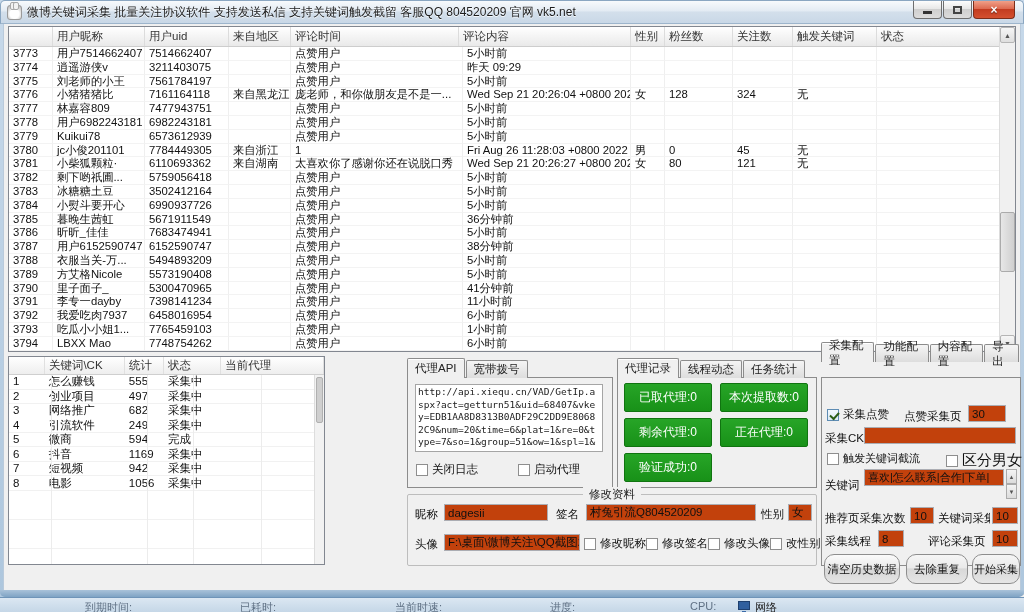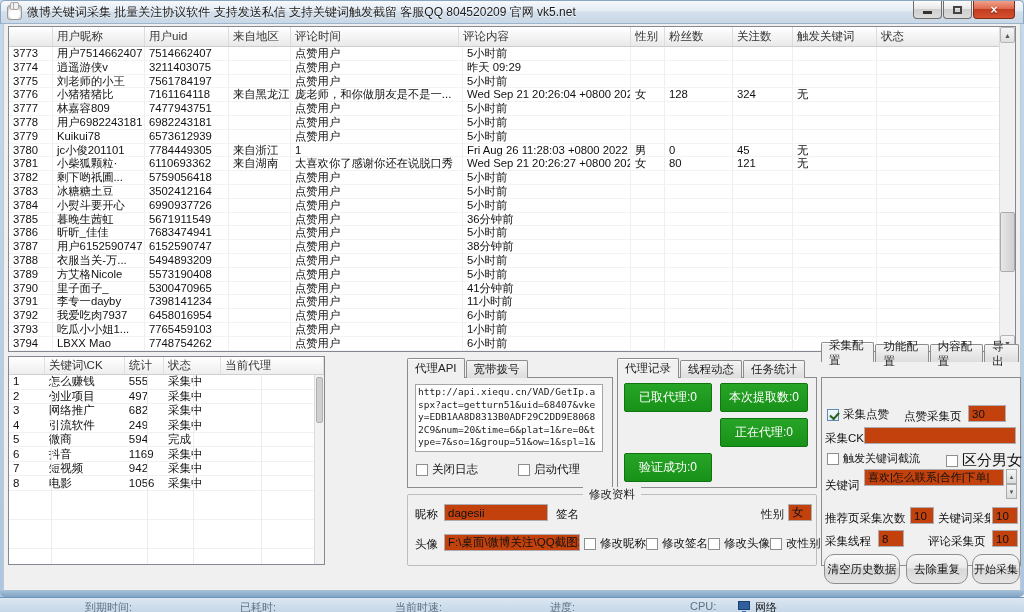--- a/index.html
+++ b/index.html
@@ -550,29 +550,31 @@
   </div>
 
   <div class="tabs" style="left:613px; top:334px;">
     <div class="tab active">代理记录</div>
     <div class="tab">线程动态</div>
     <div class="tab">任务统计</div>
   </div>
   <div class="tabpage" style="left:613px; top:353px; width:200px; height:111px;">
     <div class="gbtn" style="left:6px;  top:5px;">已取代理:0</div>
     <div class="gbtn" style="left:102px;top:5px;">本次提取数:0</div>
+    <div class="gbtn" style="left:6px;  top:40px;">剩余代理:0</div>
     <div class="gbtn" style="left:102px;top:40px;">正在代理:0</div>
     <div class="gbtn" style="left:6px;  top:75px;">验证成功:0</div>
   </div>
 
   <div class="gbox" style="left:403px; top:470px; width:410px; height:72px;">
     <div class="gtitle">修改资料</div>
     <span class="lbl" style="position:absolute; left:7px; top:12px;">昵称</span>
     <div class="txt" style="position:absolute; left:36px; top:9px; width:104px;">dagesii</div>
     <span class="lbl" style="position:absolute; left:148px; top:12px;">签名</span>
+    <div class="txt" style="position:absolute; left:178px; top:9px; width:170px;">村兔引流Q804520209</div>
     <span class="lbl" style="position:absolute; left:353px; top:12px;">性别</span>
     <div class="txt" style="position:absolute; left:380px; top:9px; width:24px;">女</div>
     <span class="lbl" style="position:absolute; left:7px; top:42px;">头像</span>
     <div class="txt" style="position:absolute; left:36px; top:39px; width:136px;">F:\桌面\微博关注\QQ截图20</div>
     <div class="cb" style="position:absolute; left:176px; top:41px;">
       <span class="box"></span>
         <span>修改昵称</span>
     </div>
     <div class="cb" style="position:absolute; left:238px; top:41px;">
       <span class="box"></span>

